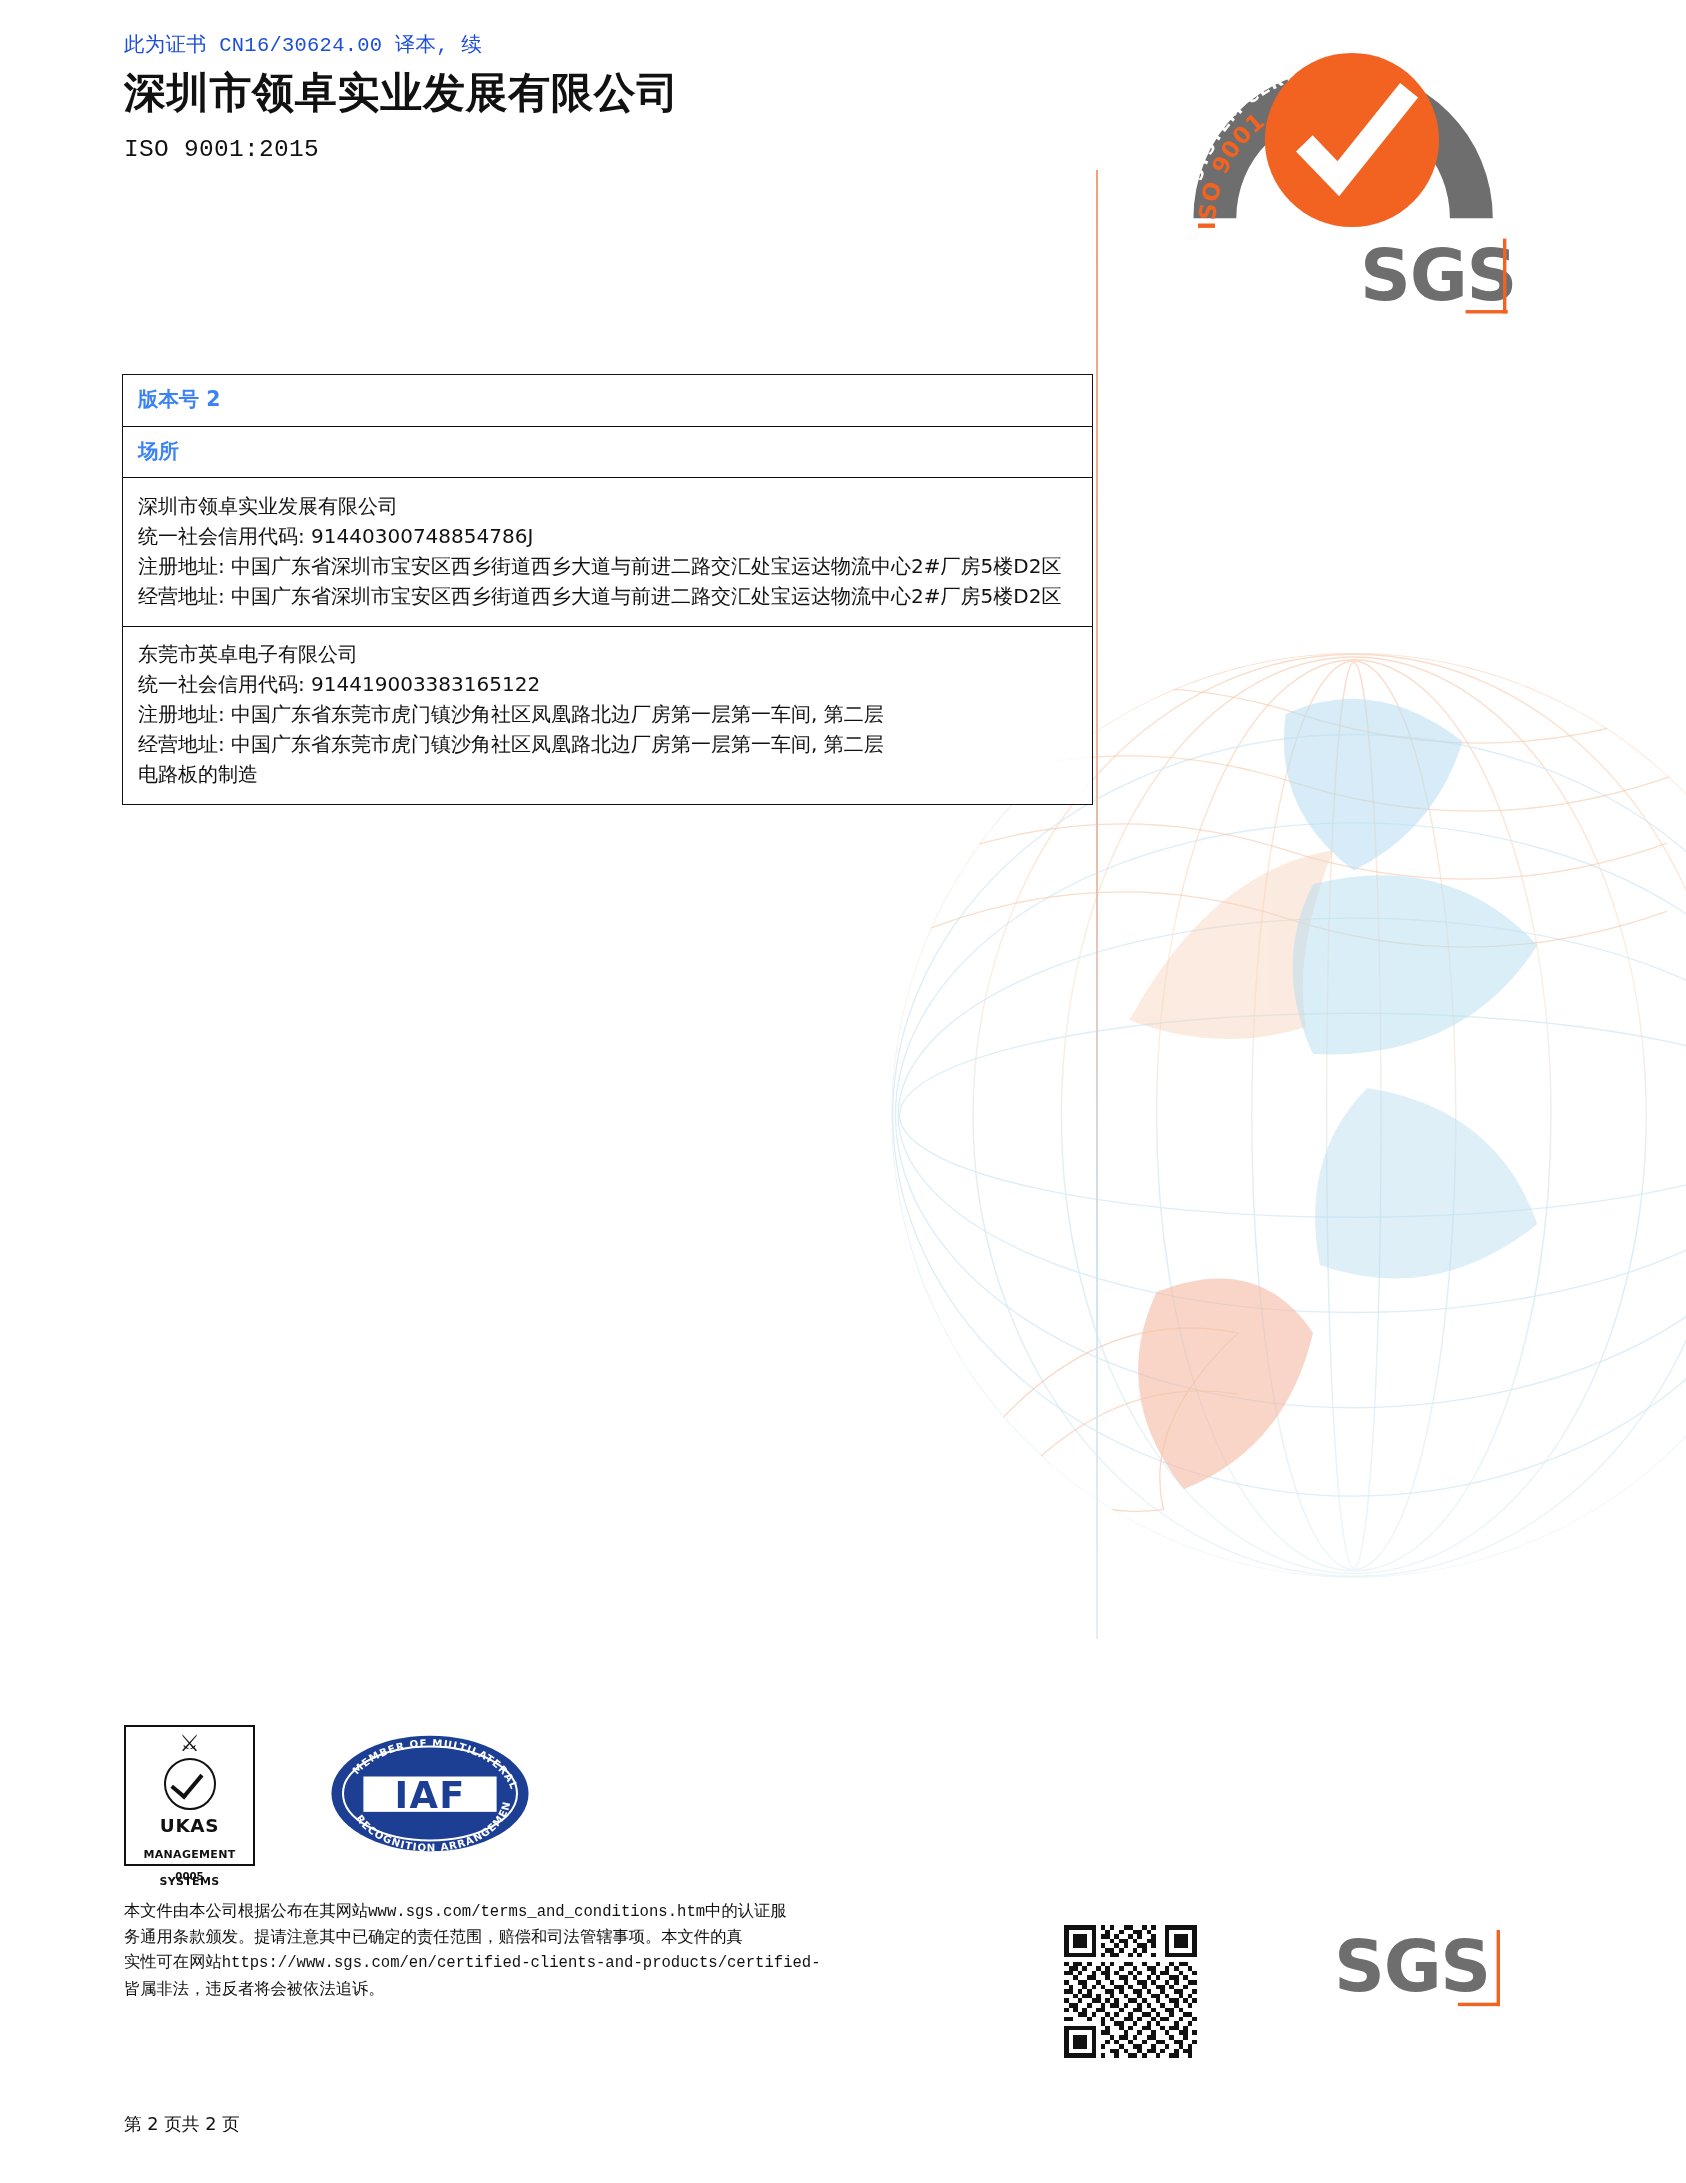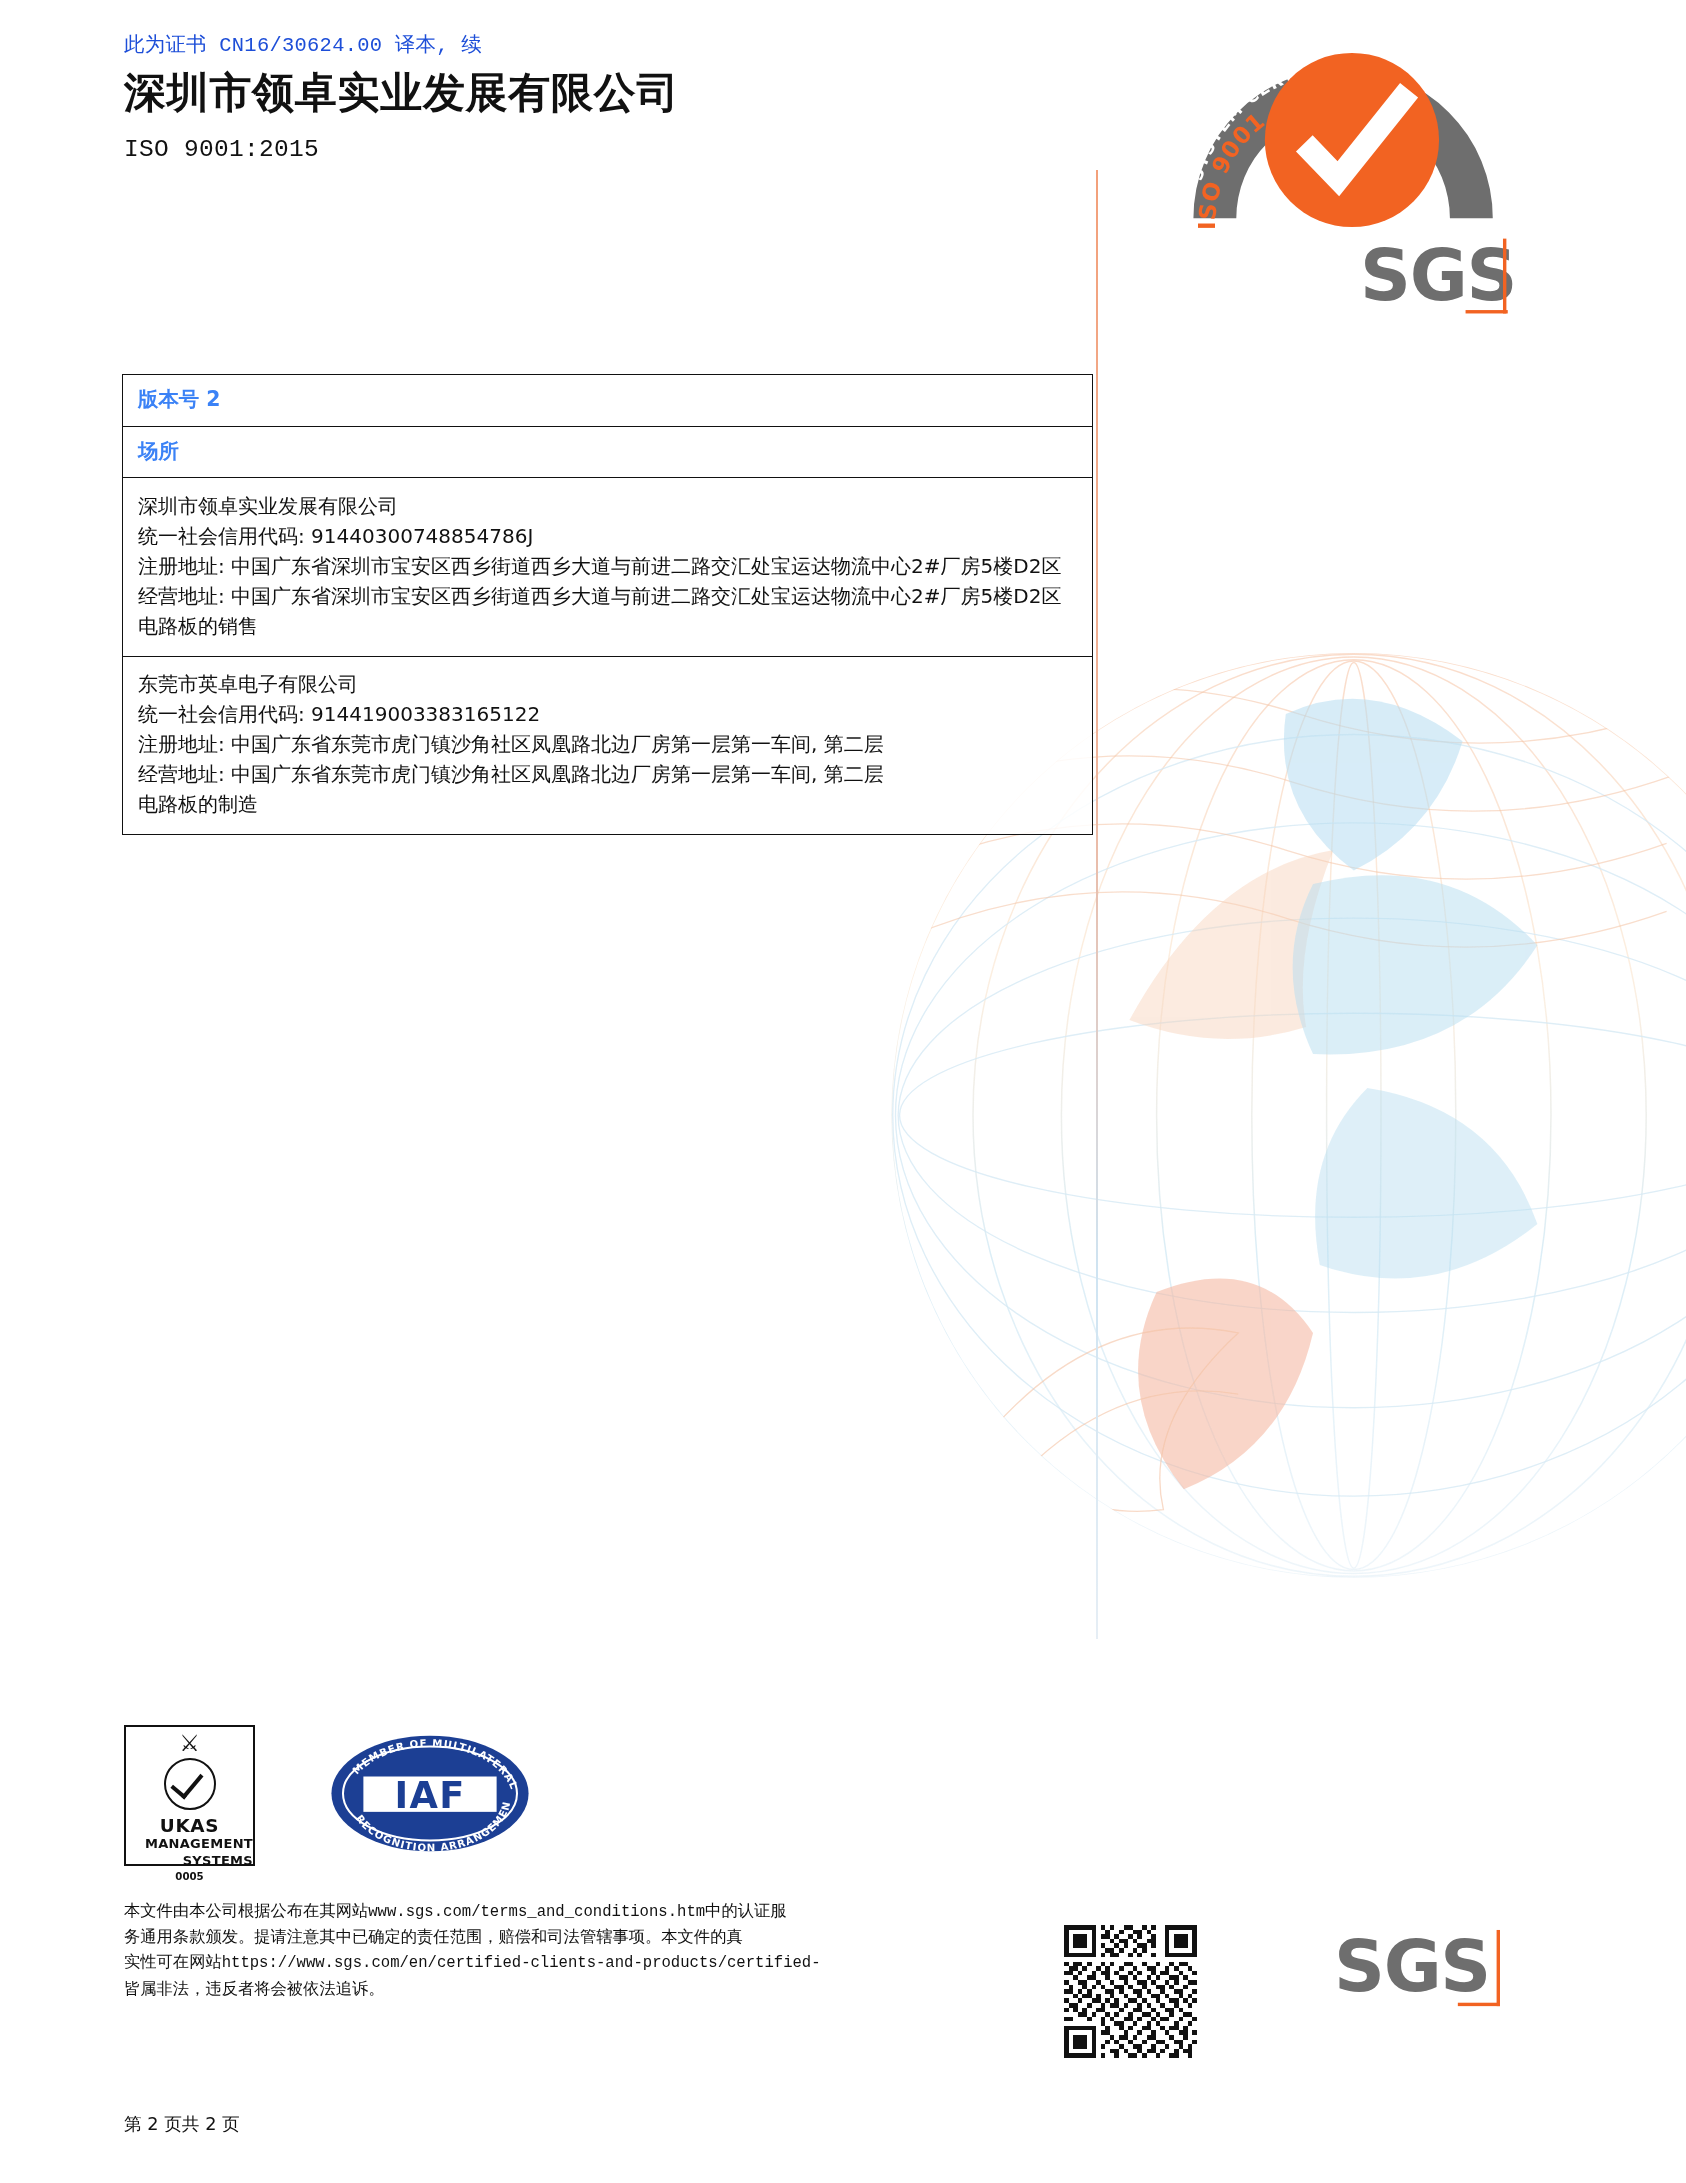--- a/index.html
+++ b/index.html
@@ -156,27 +156,26 @@
     font-family: "DejaVu Sans", sans-serif;
     font-weight: bold;
     font-size: 18.4px;
     letter-spacing: 0.7px;
     color: #111;
     line-height: 1;
     margin-top: 7px;
   }
   .ukas-sub {
     font-family: "DejaVu Sans", sans-serif;
-    font-size: 13px;
+    font-size: 11px;
     font-weight: bold;
     letter-spacing: 0.3px;
     color: #111;
     line-height: 1.15;
-    margin-top: 2px;
-    text-align: right;
+    margin-top: 14px;
   }
   .ukas-num {
     position: absolute;
     left: 0; top: 146px;
     width: 131px;
     text-align: center;
     font-family: "DejaVu Sans", sans-serif;
     font-size: 10.2px;
     font-weight: bold;
     color: #111;
@@ -329,21 +328,20 @@
     <div class="tbl-line">深圳市领卓实业发展有限公司</div>
     <div class="tbl-line">统一社会信用代码: 91440300748854786J</div>
     <div class="tbl-line">
       <span>注册地址:</span>
       <span>中国广东省深圳市宝安区西乡街道西乡大道与前进二路交汇处宝运达物流中心2#厂房5楼D2区</span>
     </div>
     <div class="tbl-line">
       <span>经营地址:</span>
       <span>中国广东省深圳市宝安区西乡街道西乡大道与前进二路交汇处宝运达物流中心2#厂房5楼D2区</span>
     </div>
-    <div class="tbl-line">电路板的销售</div>
   </div>
 
   <div class="tbl-row block-row">
     <div class="tbl-line">东莞市英卓电子有限公司</div>
     <div class="tbl-line">统一社会信用代码: 914419003383165122</div>
     <div class="tbl-line">
       <span>注册地址:</span>
       <span>中国广东省东莞市虎门镇沙角社区凤凰路北边厂房第一层第一车间, 第二层</span>
     </div>
     <div class="tbl-line">

